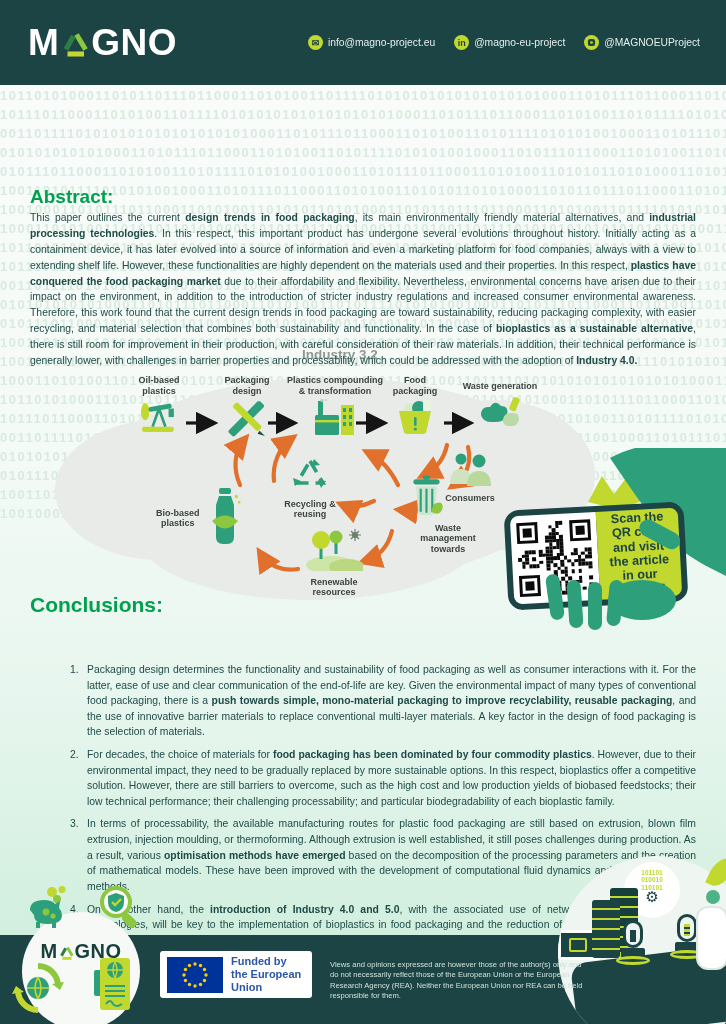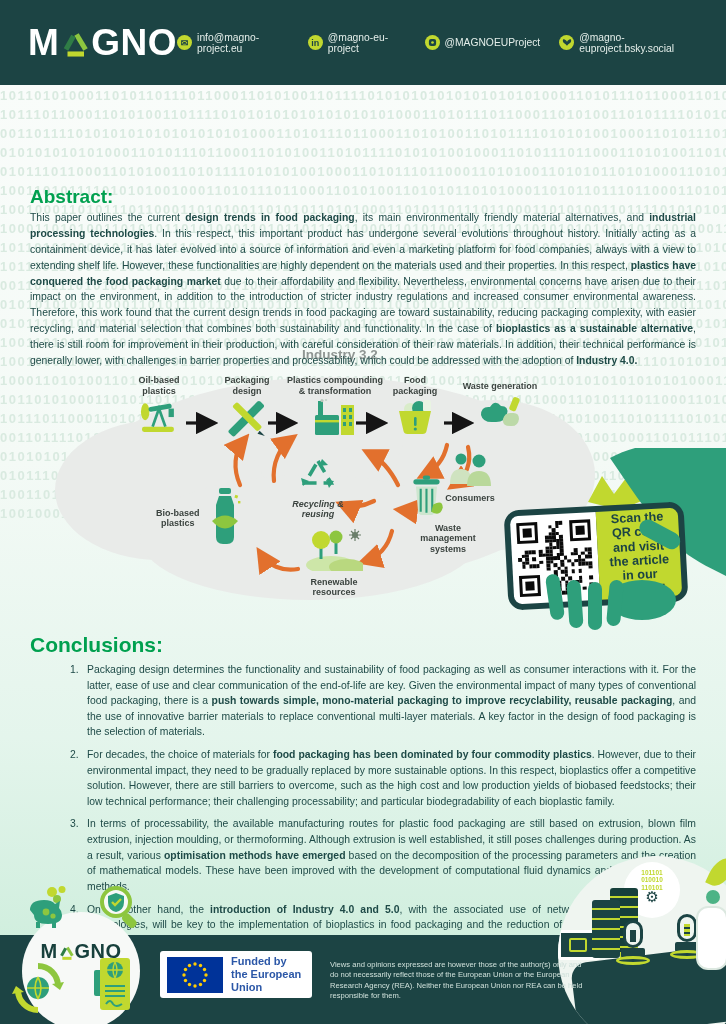--- a/index.html
+++ b/index.html
@@ -43,21 +43,21 @@
   .nlabel{white-space:pre-line;}
   .lbl-bottom{flex-direction:column-reverse;}
   .n0{left:113px;top:30px;width:92px;}
   .n1{left:208px;top:30px;width:78px;}
   .n2{left:284px;top:30px;width:102px;}
   .n3{left:380px;top:30px;width:70px;}
   .n4{left:452px;top:36px;width:96px;}
   .n5{left:432px;top:106px;width:76px;}
   .n6{left:404px;top:130px;width:88px;}
   .n6 .nicon{margin-right:42px;}
-  .n7{left:276px;top:108px;width:84px;font-style:italic;}
+  .n7{left:268px;top:108px;width:84px;}
   .n8{left:292px;top:182px;width:84px;justify-content:space-between;}
   .n9{left:156px;top:142px;width:116px;flex-direction:row;align-items:center;gap:6px;}
   .arrows{position:absolute;left:0;top:0;}
 
   
   .qr-unit{position:absolute;left:492px;top:448px;width:234px;height:200px;z-index:3;}
   .hand-svg{position:absolute;left:0;top:0;}
   .hand-back{z-index:1;}
   .hand-front{z-index:3;}
   .phone{position:absolute;left:14px;top:58px;width:180px;height:100px;transform:rotate(-3deg);
@@ -68,21 +68,21 @@
   .qr i{display:block;}
   .qr i.on{background:#0a0a0a;}
   .qf{position:absolute;width:21px;height:21px;border:3.5px solid #0a0a0a;}
   .qf i{position:absolute;inset:3px;background:#0a0a0a;display:block;}
   .qf1{left:0;top:0;} .qf2{right:0;top:0;} .qf3{left:0;bottom:0;}
   .txt-pane{flex:1;background:var(--lime,#c1d82f);border-radius:0 8px 8px 0;display:flex;align-items:center;justify-content:center;}
   .txt-pane p{margin:0;padding:2px 5px;font-size:12.6px;line-height:1.14;font-weight:bold;
     color:var(--teal-dark,#1c4444);text-align:center;}
 
   
-  .concl-h{position:absolute;left:30px;top:616px;font-size:21px;font-weight:bold;color:var(--green,#00a04f);z-index:2;text-align:center;}
+  .concl-h{position:absolute;left:30px;top:576px;font-size:21px;font-weight:bold;color:var(--green,#00a04f);z-index:2;text-align:center;}
   .concl-list{position:absolute;left:30px;top:646px;width:666px;z-index:2;}
   .citem{display:flex;gap:5px;margin-bottom:7px;font-size:10.4px;line-height:1.5;color:var(--teal-text,#1e4a47);}
   .cnum{flex:0 0 12px;font-weight:normal;}
   .ctext{flex:1;text-align:justify;}
 
   
   .footer{position:absolute;left:0;top:935px;width:726px;height:89px;background:var(--teal-dark,#1c4444);z-index:3;}
   .badge-circle{position:absolute;left:22px;top:912px;width:118px;height:118px;border-radius:50%;
     background:#f7f9f7;z-index:5;}
   .badge-logo{position:absolute;left:0;top:28px;width:118px;display:flex;justify-content:center;align-items:center;
@@ -182,28 +182,20 @@
       </div>
       <div class="contact">
         <span class="cicon">
           <svg width="9" height="9" viewBox="0 0 10 10">
               <rect x="1" y="1" width="8" height="8" rx="2.4" fill="#1c4444"></rect>
               <circle cx="5" cy="5" r="1.5" fill="#c1d82f"></circle>
             </svg>
         </span>
         <span>@MAGNOEUProject</span>
       </div>
-      <div class="contact">
-        <span class="cicon">
-          <svg width="10" height="9" viewBox="0 0 12 10">
-              <path d="M6 4 C4 1 1 0 1 3 C1 6 4 6 6 9 C8 6 11 6 11 3 C11 0 8 1 6 4 Z" fill="#1c4444"></path>
-            </svg>
-        </span>
-        <span>@magno-euproject.bsky.social</span>
-      </div>
     </div>
   </header>
 
   <h2 class="abstract-h">Abstract:</h2>
   <p class="abstract-p"><span>This paper outlines the current </span><span class="b">design trends in food packaging</span><span>, its main environmentally friendly material alternatives, and </span><span class="b">industrial processing technologies</span><span>. In this respect, this important product has undergone several evolutions throughout history. Initially acting as a containment device, it has later evolved into a source of information and even a marketing platform for food companies, always with a view to extending shelf life. However, these functionalities are highly dependent on the materials used and their properties. In this respect, </span><span class="b">plastics have conquered the food packaging market</span><span> due to their affordability and flexibility. Nevertheless, environmental concerns have arisen due to their impact on the environment, in addition to the introduction of stricter industry regulations and increased consumer environmental awareness. Therefore, this work found that the current design trends in food packaging are toward sustainability, reducing packaging complexity, with easier recycling, and material selection that combines both sustainability and functionality. In the case of </span><span class="b">bioplastics as a sustainable alternative</span><span>, there is still room for improvement in their production, with careful consideration of their raw materials. In addition, their technical performance is generally lower, with challenges in barrier properties and processability, which could be addressed with the adoption of </span><span class="b">Industry 4.0.</span></p>
 
   <div class="diagram">
     <div class="cloud">
         <i class="cl1"></i>
         <i class="cl2"></i>
@@ -321,21 +313,21 @@
           <path d="M4 20 q0 -9 9 -8 q5 -8 11 -1 q8 0 6 8 q-2 9 -13 8 q-11 1 -13 -7 Z" fill="#2e9f7b"></path>
           <path d="M26 24 q2 -7 9 -6 q7 -1 7 6 q-1 8 -9 7 q-8 0 -7 -7 Z" fill="#bcd9a8"></path>
           <rect x="34" y="2" width="7" height="14" rx="2.5" fill="#c1d82f" transform="rotate(22 37 9)"></rect>
         </svg>
       </div>
     </div>
 
     <div class="node n6 lbl-bottom">
       <div class="nlabel">Waste
 management
-systems</div>
+towards</div>
       <div class="nicon">
         <svg width="34" height="42" viewBox="0 0 32 40">
           <rect x="12" y="0.5" width="7" height="4" rx="2" fill="#2e9f7b"></rect>
           <rect x="3" y="4" width="25" height="5" rx="2.5" fill="#2e9f7b"></rect>
           <path d="M5.5 11 h20 l-2 24 q-0.5 3 -3.5 3 h-9 q-3 0 -3.5 -3 Z" fill="#cde6cf"></path>
           <path d="M10 13 v22 M15.5 13 v23 M21 13 v22" stroke="#2e9f7b" stroke-width="2"></path>
           <path d="M22 28 q9 -5 9 3 q-2 9 -11 4 Z" fill="#8dc63f"></path>
         </svg>
       </div>
     </div>

